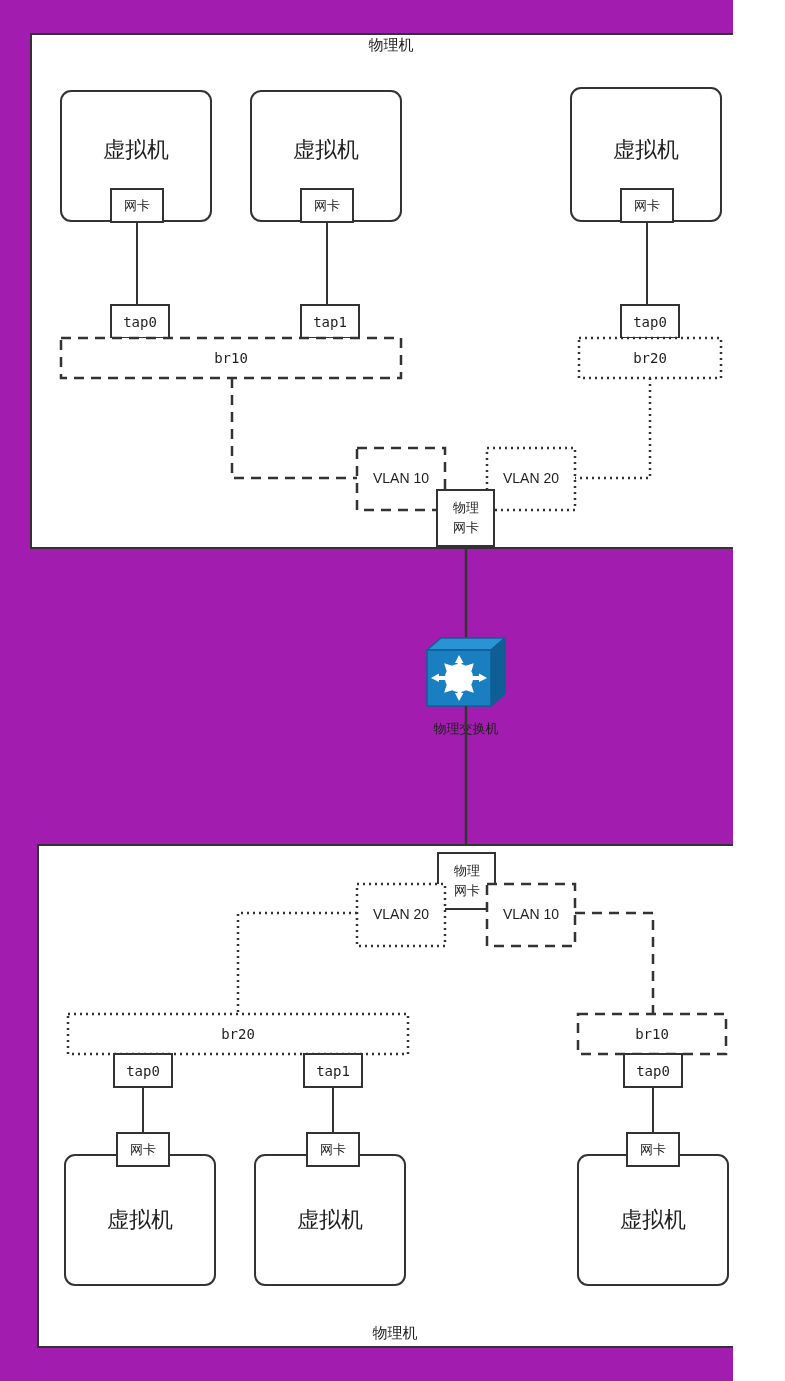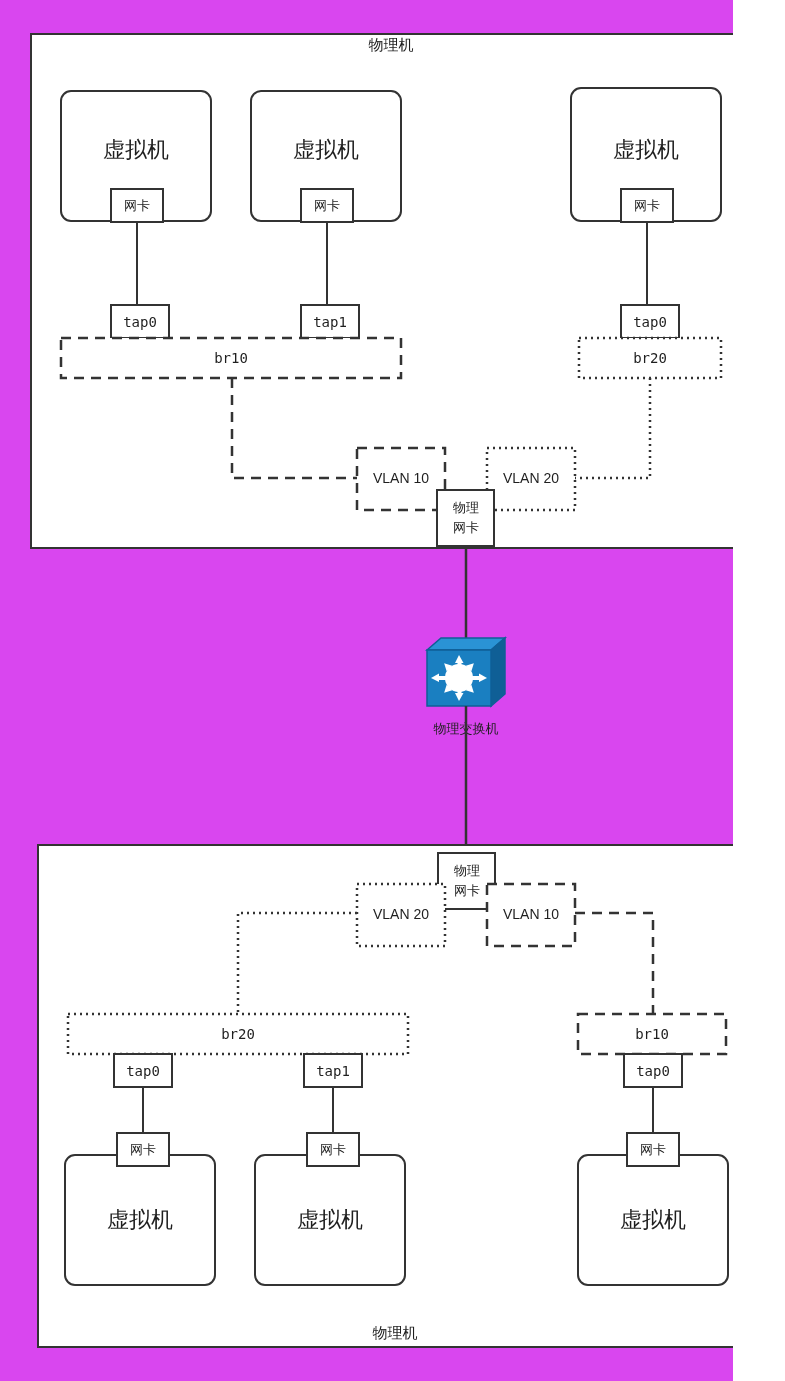--- a/index.html
+++ b/index.html
@@ -1,17 +1,17 @@
 <!DOCTYPE html>
 <html><head>
 <meta charset="utf-8">
 <style>
   html,body{margin:0;padding:0;background:#ffffff;}
   body{font-family:"Liberation Sans","DejaVu Sans",sans-serif;}
-  #canvas{position:relative;width:733px;height:1381px;background:#d946ef;overflow:hidden;}
+  #canvas{position:relative;width:733px;height:1381px;background:#a21caf;overflow:hidden;}
   svg{display:block;}
   .lbl{font-family:"Liberation Sans","DejaVu Sans",sans-serif;fill:#1f1f1f;}
   .lbl-cn{font-size:15px;}
   .lbl-cn-big{font-size:22px;}
   .lbl-mono{font-family:"DejaVu Sans Mono","Liberation Mono",monospace;font-size:14px;}
   .lbl-vlan{font-size:14px;}
   .lbl-nic{font-size:13px;}
   .lbl-sw{font-size:13px;}
 </style>
 </head>

